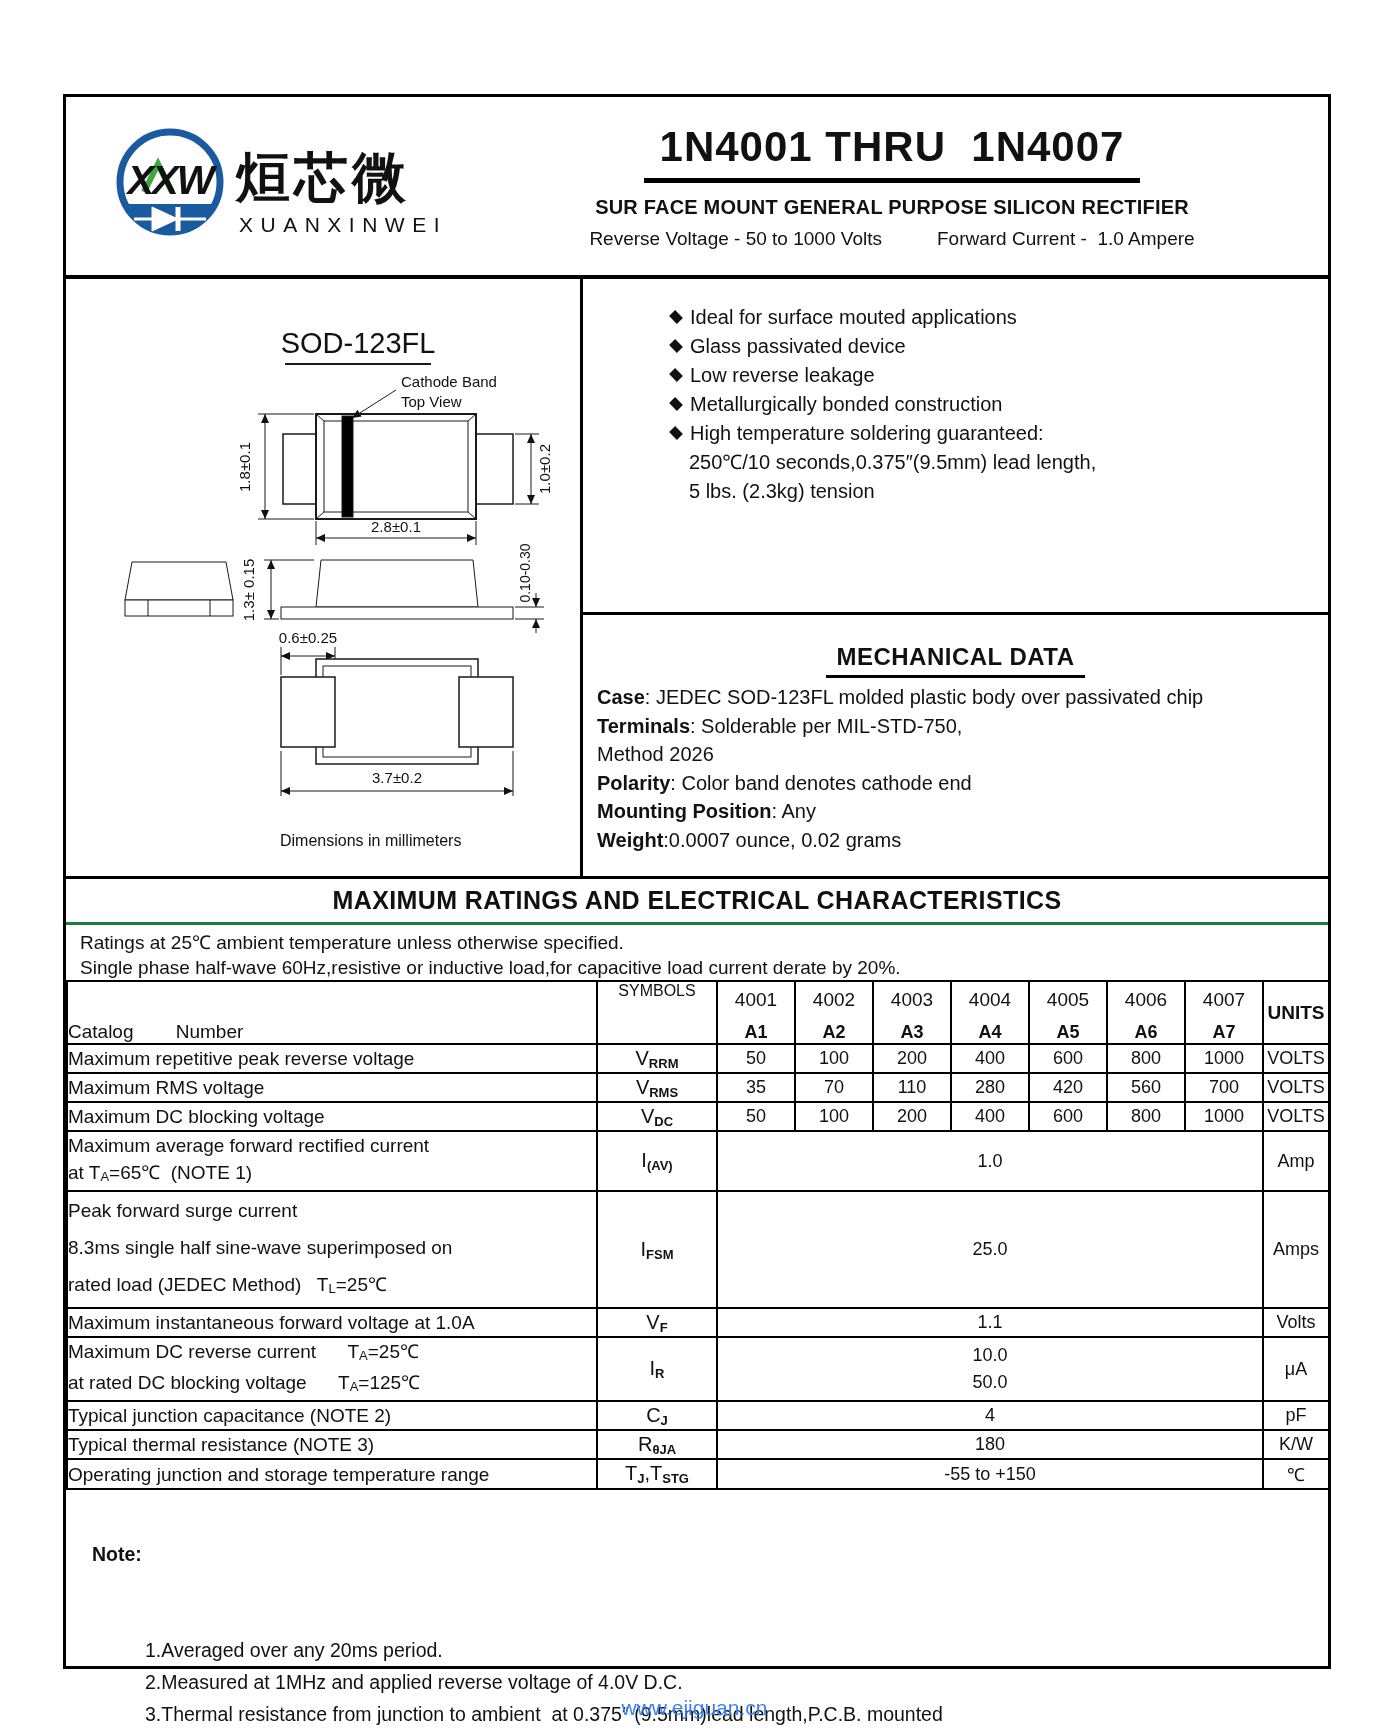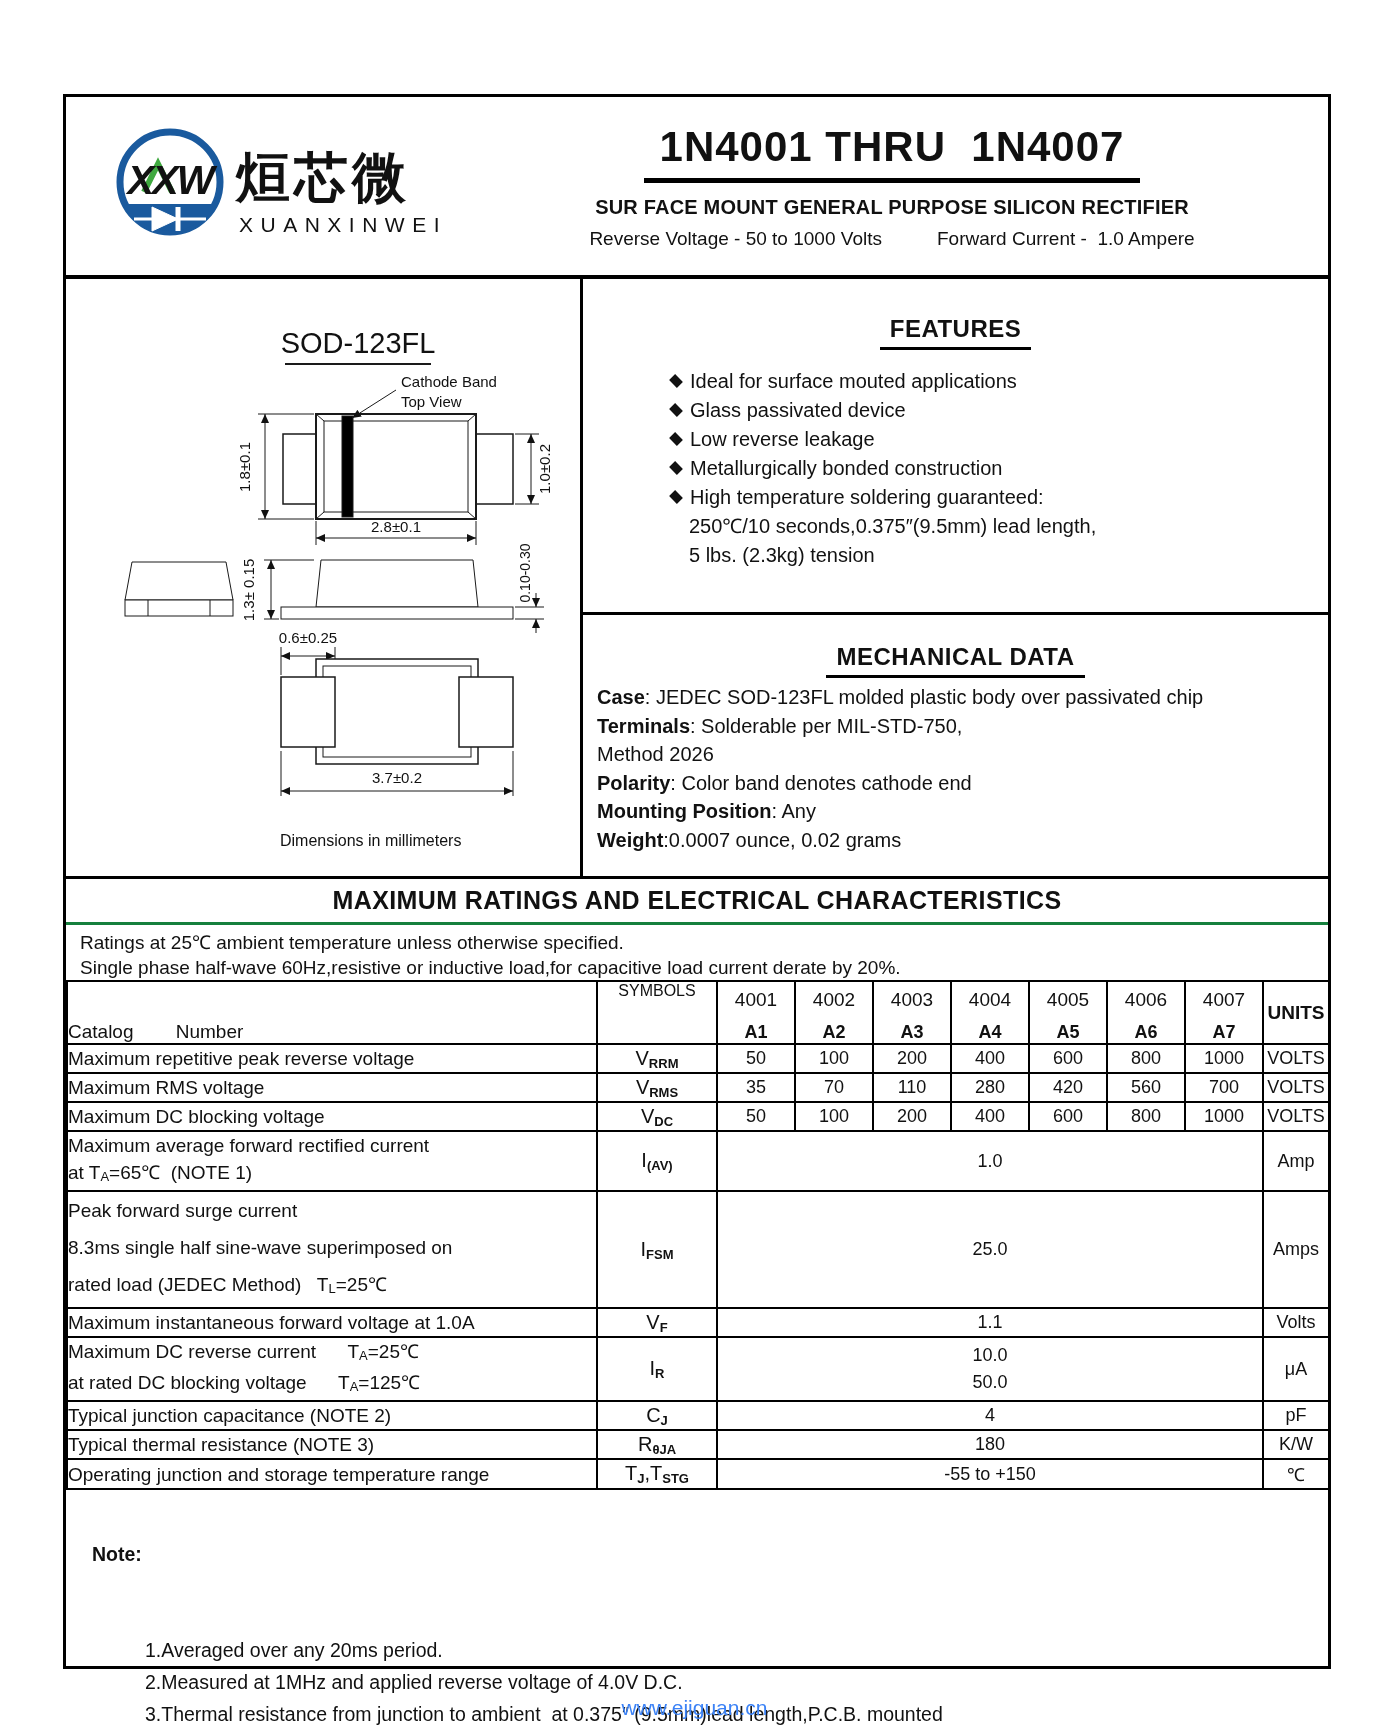--- a/index.html
+++ b/index.html
@@ -170,23 +170,20 @@
               <line x1="215" y1="512" x2="447" y2="512" marker-start="url(#ah)" marker-end="url(#ah)"></line>
             </g>
 
             <text x="214" y="567" font-size="16" stroke="none" fill="#111">Dimensions in millimeters</text>
           </g>
         </svg>
       </div>
 
       <div class="right-col">
         <div class="features-box">
-          <div class="sec-heading">
-            <span>FEATURES</span>
-          </div>
           <div class="feat-list">
               <div class="feat-item"><span class="diamond"></span><span>Ideal for surface mouted applications</span></div>
               <div class="feat-item"><span class="diamond"></span><span>Glass passivated device</span></div>
               <div class="feat-item"><span class="diamond"></span><span>Low reverse leakage</span></div>
               <div class="feat-item"><span class="diamond"></span><span>Metallurgically bonded construction</span></div>
               <div class="feat-item"><span class="diamond"></span><span>High temperature soldering guaranteed:</span></div>
               <div class="feat-item indent"><span>250℃/10 seconds,0.375″(9.5mm) lead length,</span></div>
               <div class="feat-item indent"><span>5 lbs. (2.3kg) tension</span></div>
             </div>
         </div>

